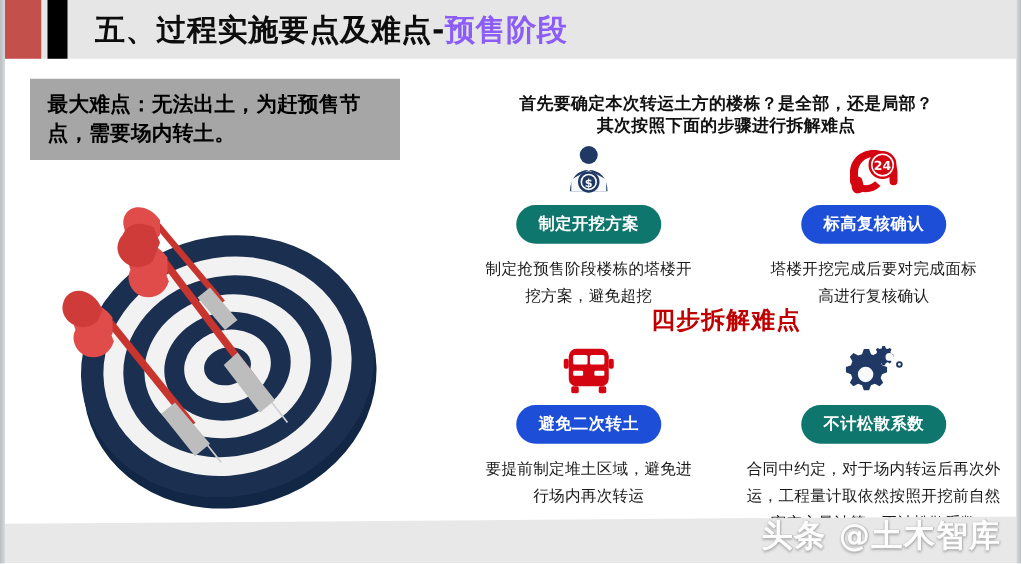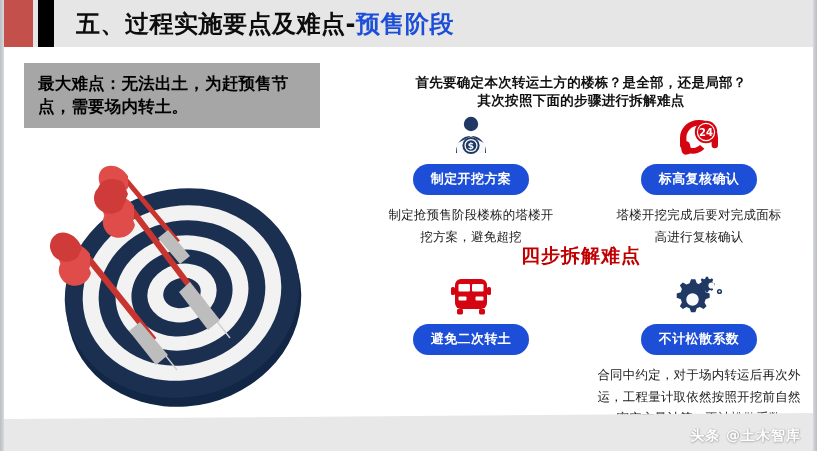--- a/index.html
+++ b/index.html
@@ -34,21 +34,21 @@
   .title-black{
     position:absolute;left:38px;top:0;width:16px;height:47px;
     background:#000000;
   }
   .title-text{
     position:absolute;left:76px;top:8px;
     font-size:24px;font-weight:bold;color:#0d0d0d;
     letter-spacing:.5px;white-space:nowrap;
     font-family:"DejaVu Sans","Liberation Sans",sans-serif;
   }
-  .title-text .accent{color:#1d4ed8;}
+  .title-text .accent{color:#8b5cf6;}
 
   
   .callout{
     position:absolute;left:24px;top:63px;width:296px;height:65px;
     background:#a6a6a6;
   }
   .callout-text{
     position:absolute;left:14px;top:10px;width:272px;
     font-size:16.5px;font-weight:bold;color:#000;
     line-height:1.38;letter-spacing:.2px;
@@ -78,21 +78,21 @@
   .cell-4{left:586px;top:274px;}
 
   .cell-icon{height:46px;display:flex;align-items:center;justify-content:center;}
   .pill{
     display:inline-block;margin-top:4px;
     padding:6px 18px 7px;border-radius:16px;
     font-size:13px;font-weight:bold;color:#fff;
     letter-spacing:.4px;white-space:nowrap;
     font-family:"DejaVu Sans","Liberation Sans",sans-serif;
   }
-  .pill-navy{background:#1d4ed8;}
+  .pill-navy{background:#0f766e;}
   .pill-red{background:#1d4ed8;}
   .cell-desc{
     margin-top:9px;
     font-size:12.5px;color:#1a1a1a;line-height:1.72;
     letter-spacing:.2px;
     font-family:"DejaVu Sans","Liberation Sans",sans-serif;
   }
 
   
   .mid-heading{
@@ -103,21 +103,21 @@
   }
 
   
   .bottom-band{
     position:absolute;left:4px;bottom:0;width:809px;height:38px;
     background:#e8e8e8;
     clip-path:polygon(0 6px,100% 0,100% 100%,0 100%);
   }
   .watermark{
     position:absolute;right:16px;bottom:6px;
-    font-size:14px;font-weight:bold;color:#fdfdfd;
+    font-size:25px;font-weight:bold;color:#fdfdfd;
     letter-spacing:1px;white-space:nowrap;
     text-shadow:0 0 1px #b5b5b5,0 1px 2px #b0b0b0,1px 0 1px #bdbdbd;
     font-family:"DejaVu Sans","Liberation Sans",sans-serif;
   }
 </style>
 </head>
 <body>
 
 <div id="slide">
 
@@ -233,20 +233,24 @@
         <rect x="23" y="7" width="11.5" height="7.5" rx="1.2" fill="#ffffff"></rect>
         <rect x="9.5" y="19.5" width="8" height="4" rx="1" fill="#ffffff"></rect>
         <rect x="26.5" y="19.5" width="8" height="4" rx="1" fill="#ffffff"></rect>
         <rect x="8" y="32" width="6" height="5.5" rx="1.4" fill="#d40511"></rect>
         <rect x="30" y="32" width="6" height="5.5" rx="1.4" fill="#d40511"></rect>
         <rect x="2" y="10" width="4" height="8" rx="1.6" fill="#d40511"></rect>
         <rect x="38" y="10" width="4" height="8" rx="1.6" fill="#d40511"></rect>
       </svg>
     </div>
     <div class="pill pill-red">避免二次转土</div>
+    <div class="cell-desc">
+      <div>要提前制定堆土区域，避免进</div>
+      <div>行场内再次转运</div>
+    </div>
   </div>
 
   <div class="cell cell-4">
     <div class="cell-icon">
       <svg width="48" height="42" viewBox="0 0 48 42" xmlns="http://www.w3.org/2000/svg">
         <g fill="#1f3864">
           <path d="M19 13.5 l3.4 -1.2 l1.6 -4.4 l4.6 0 l1.6 4.4 l3.4 1.2 l4 -2.2 l3.2 3.2 l-2.2 4 l1.2 3.4 l4.4 1.6 l0 4.6 l-4.4 1.6 l-1.2 3.4 l2.2 4 l-3.2 3.2 l-4 -2.2 l-3.4 1.2 l-1.6 4.4 l-4.6 0 l-1.6 -4.4 l-3.4 -1.2 l-4 2.2 l-3.2 -3.2 l2.2 -4 l-1.2 -3.4 l-4.4 -1.6 l0 -4.6 l4.4 -1.6 l1.2 -3.4 l-2.2 -4 l3.2 -3.2 Z" transform="translate(-6,-4) scale(0.92)"></path>
         </g>
         <circle cx="17.5" cy="23.5" r="6.2" fill="#f8f9fb"></circle>
         <g fill="#1f3864">

